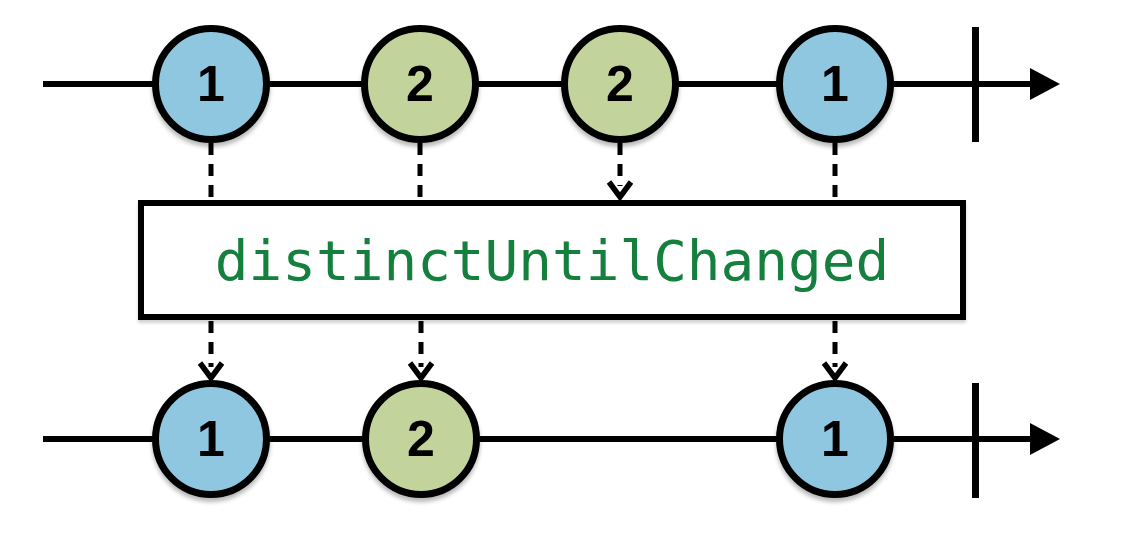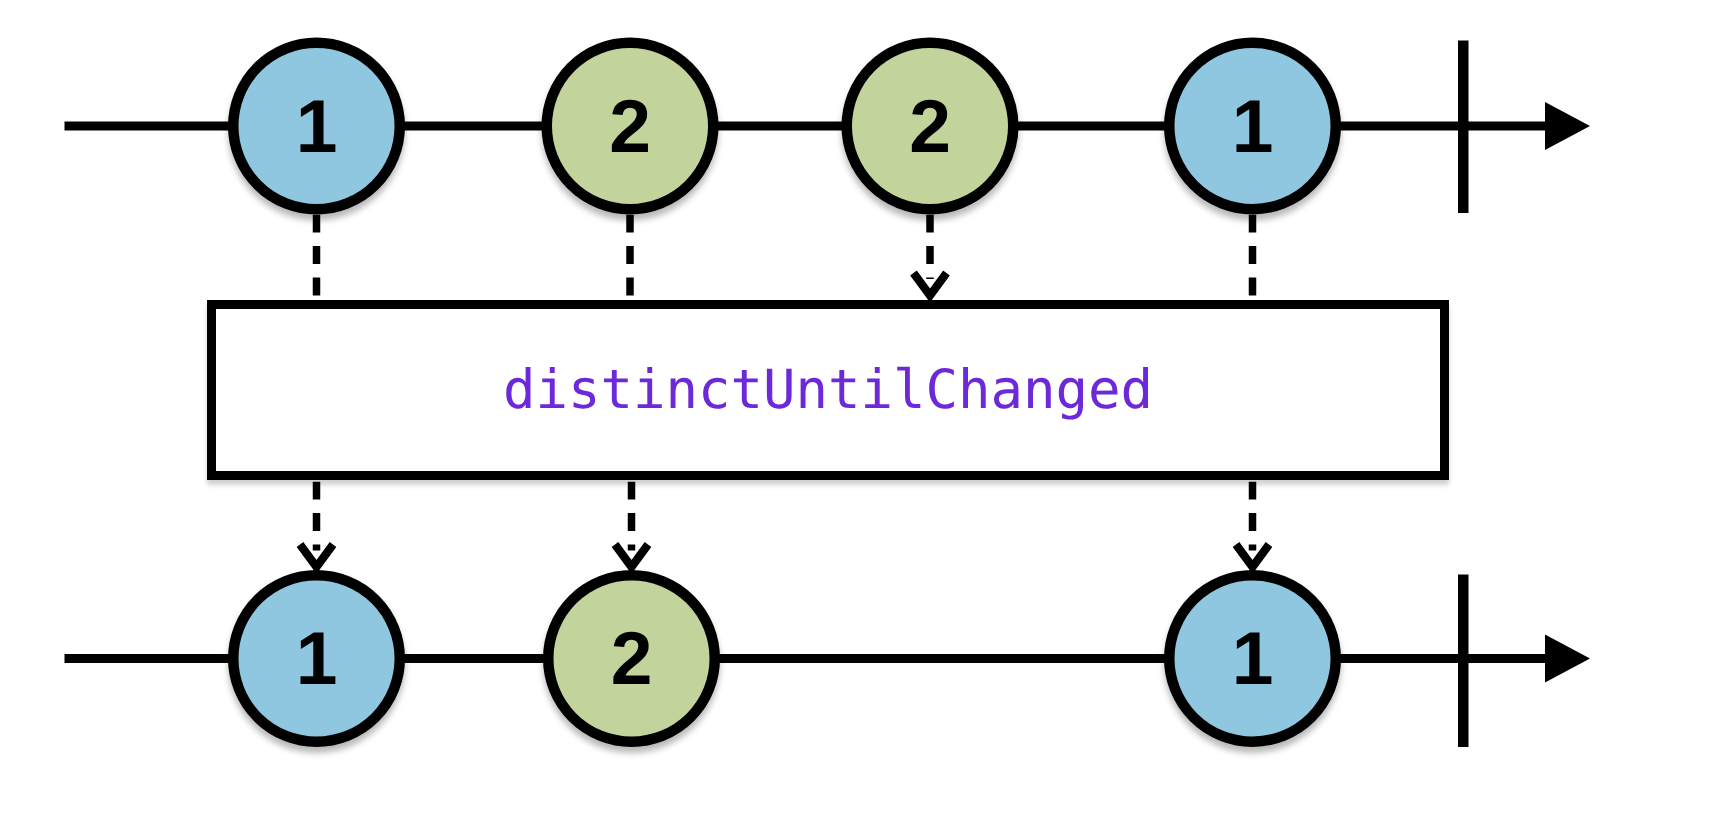--- a/index.html
+++ b/index.html
@@ -73,22 +73,22 @@
     width: 816px; height: 108px;
     border: 6px solid #000;
     background: #fff;
     display: flex;
     align-items: center;
     justify-content: center;
     box-shadow: 0 3px 3px rgba(0,0,0,0.18);
   }
   .op-label {
     font-family: "DejaVu Sans Mono", "Liberation Mono", monospace;
-    font-size: 36px;
-    color: #6d28d9;
+    font-size: 56px;
+    color: #15803d;
     white-space: nowrap;
   }
   
   .connector { position: absolute; }
   .c-t1 { left: 196px; top: 143px; }
   .c-t2 { left: 405px; top: 143px; }
   .c-t3 { left: 605px; top: 143px; }
   .c-t4 { left: 820px; top: 143px; }
   .c-b1 { left: 196px; top: 321px; }
   .c-b2 { left: 406px; top: 321px; }

